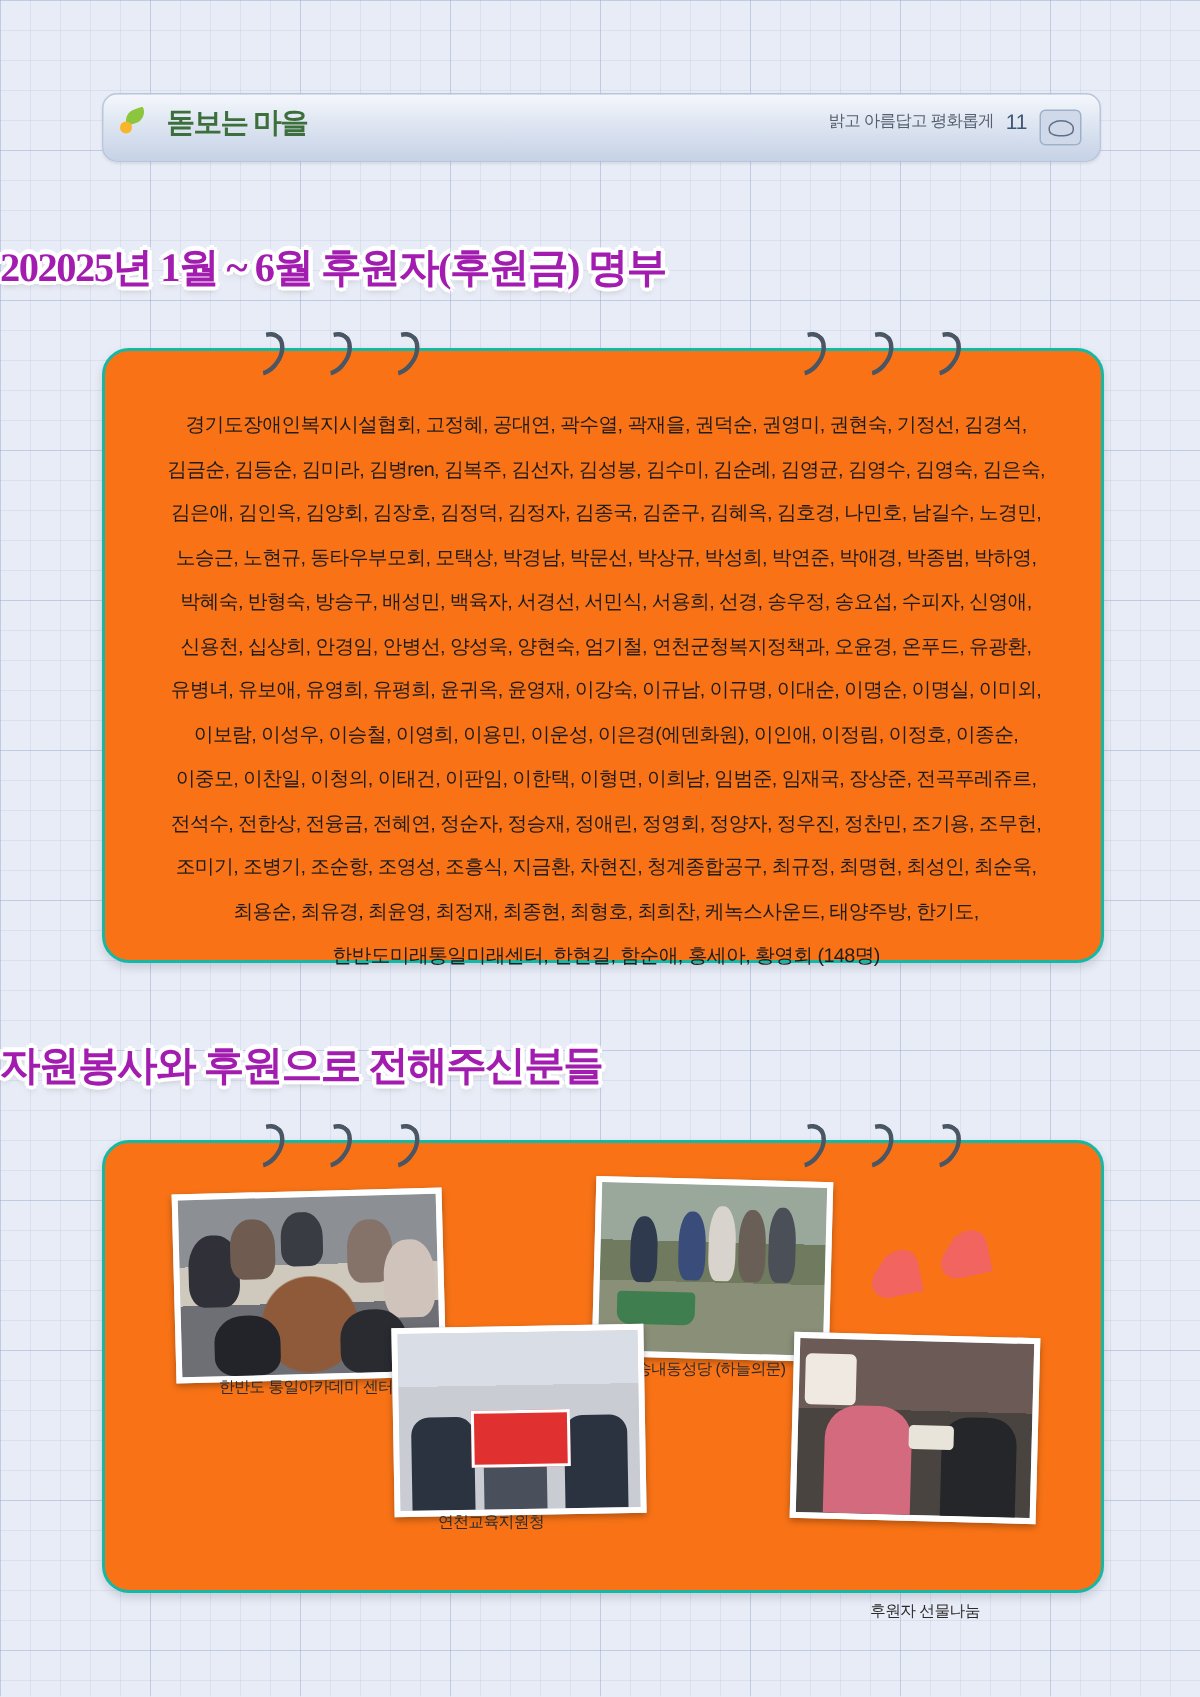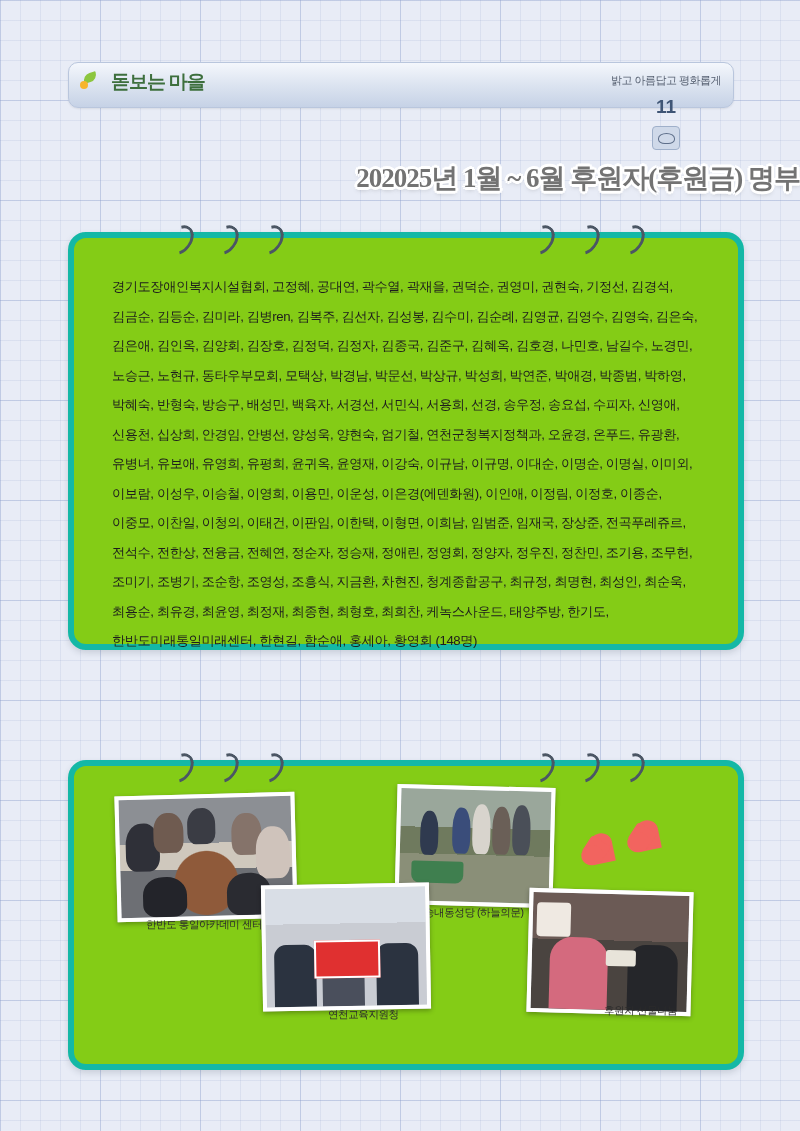--- a/index.html
+++ b/index.html
@@ -80,33 +80,32 @@
     font-size: 19px;
     font-weight: bold;
     color: #3d6f3d;
     letter-spacing: -1px;
   }
   .header-right {
     position: absolute;
     right: 12px;
     top: 10px;
     display: flex;
-    align-items: center;
+    align-items: flex-start;
     gap: 8px;
-    flex-direction: column;
   }
   .header-tagline {
     font-size: 11px;
     color: #555f70;
     letter-spacing: -0.5px;
   }
   .header-page {
-    font-size: 19px;
+    font-size: 14px;
     color: #3f5575;
-    font-weight: bold;
+    font-weight: normal;
   }
   .header-icon {
     width: 26px;
     height: 22px;
     border-radius: 4px;
     background: #cfd9e9;
     border: 1px solid #9fb0ca;
     position: relative;
   }
   .header-icon:after {
@@ -117,41 +116,42 @@
     width: 15px;
     height: 9px;
     border: 1.5px solid #5e6f8a;
     border-radius: 50% 50% 40% 40%;
   }
 
   
   .section-title {
     position: absolute;
     width: 100%;
-    text-align: right;
+    text-align: left;
     font-family: "Liberation Serif", serif;
     font-weight: bold;
     font-size: 27px;
-    color: #737373;
+    color: #a21caf;
     letter-spacing: -1px;
     text-shadow:
       -2px -2px 0 #fff, 2px -2px 0 #fff, -2px 2px 0 #fff, 2px 2px 0 #fff,
       -3px 0 0 #fff, 3px 0 0 #fff, 0 -3px 0 #fff, 0 3px 0 #fff,
       0 3px 4px rgba(90,90,90,0.35);
   }
   #title-donors { top: 160px; }
   #title-volunteers { top: 692px; }
 
   
   .card {
     position: absolute;
-    background: #84cc16;
-    border: 6px solid #14b8a6;
+    background: #f97316;
+    border: 2px solid #14b8a6;
     border-radius: 18px;
     box-shadow: 0 3px 6px rgba(60,70,90,0.18);
+    text-align: center;
   }
   #donor-card {
     left: 68px;
     top: 232px;
     width: 664px;
     height: 406px;
   }
   #photo-card {
     left: 68px;
     top: 760px;
@@ -364,20 +364,21 @@
       <span class="ring"></span>
     </div>
     <div class="rings rings-right">
       <span class="ring"></span>
       <span class="ring"></span>
       <span class="ring"></span>
     </div>
     <div class="donor-body">경기도장애인복지시설협회, 고정혜, 공대연, 곽수열, 곽재을, 권덕순, 권영미, 권현숙, 기정선, 김경석, 김금순, 김등순, 김미라, 김병ren, 김복주, 김선자, 김성봉, 김수미, 김순례, 김영균, 김영수, 김영숙, 김은숙, 김은애, 김인옥, 김양회, 김장호, 김정덕, 김정자, 김종국, 김준구, 김혜옥, 김호경, 나민호, 남길수, 노경민, 노승근, 노현규, 동타우부모회, 모택상, 박경남, 박문선, 박상규, 박성희, 박연준, 박애경, 박종범, 박하영, 박혜숙, 반형숙, 방승구, 배성민, 백육자, 서경선, 서민식, 서용희, 선경, 송우정, 송요섭, 수피자, 신영애, 신용천, 십상희, 안경임, 안병선, 양성욱, 양현숙, 엄기철, 연천군청복지정책과, 오윤경, 온푸드, 유광환, 유병녀, 유보애, 유영희, 유평희, 윤귀옥, 윤영재, 이강숙, 이규남, 이규명, 이대순, 이명순, 이명실, 이미외, 이보람, 이성우, 이승철, 이영희, 이용민, 이운성, 이은경(에덴화원), 이인애, 이정림, 이정호, 이종순, 이중모, 이찬일, 이청의, 이태건, 이판임, 이한택, 이형면, 이희남, 임범준, 임재국, 장상준, 전곡푸레쥬르, 전석수, 전한상, 전융금, 전혜연, 정순자, 정승재, 정애린, 정영회, 정양자, 정우진, 정찬민, 조기용, 조무헌, 조미기, 조병기, 조순항, 조영성, 조흥식, 지금환, 차현진, 청계종합공구, 최규정, 최명현, 최성인, 최순욱, 최용순, 최유경, 최윤영, 최정재, 최종현, 최형호, 최희찬, 케녹스사운드, 태양주방, 한기도, 한반도미래통일미래센터, 한현길, 함순애, 홍세아, 황영회 (148명)</div>
   </div>
 
+  <div class="section-title" id="title-volunteers">자원봉사와 후원으로 전해주신분들</div>
 
   <div class="card" id="photo-card">
     <div class="rings rings-left">
       <span class="ring"></span>
       <span class="ring"></span>
       <span class="ring"></span>
     </div>
     <div class="rings rings-right">
       <span class="ring"></span>
       <span class="ring"></span>
@@ -411,31 +412,31 @@
   <div class="caption" style="left:424px; top:906px;">송내동성당 (하늘의문)</div>
 
   <div class="photo" id="photo-3">
     <div class="inner">
       <div class="suit" style="left:8px;"></div>
       <div class="suit" style="left:56px;background:#4a4f5c;"></div>
       <div class="suit" style="right:8px;"></div>
       <div class="placard"></div>
     </div>
   </div>
-  <div class="caption" style="left:292px; top:1008px;margin-left:36px;">연천교육지원청</div>
+  <div class="caption" style="left:292px; top:1008px;">연천교육지원청</div>
 
   <div class="photo" id="photo-4">
     <div class="inner">
       <div class="blur-person" style="left:4px;top:10px;width:34px;height:34px;background:#efe9e2;border-radius:4px;"></div>
       <div class="pinkfig"></div>
       <div class="darkfig"></div>
       <div class="blur-person" style="left:74px;top:56px;width:30px;height:16px;background:#e8e4da;border-radius:3px;"></div>
     </div>
   </div>
-  <div class="caption" style="left:580px; top:1004px;margin-left:24px;">후원자 선물나눔</div>
+  <div class="caption" style="left:580px; top:1067px;">후원자 선물나눔</div>
 
   <div class="heart" style="left:592px; top:843px;">
       <span class="sq"></span>
     </div>
   <div class="heart" style="left:638px; top:830px;">
       <span class="sq"></span>
     </div>
 
 </div>
 

